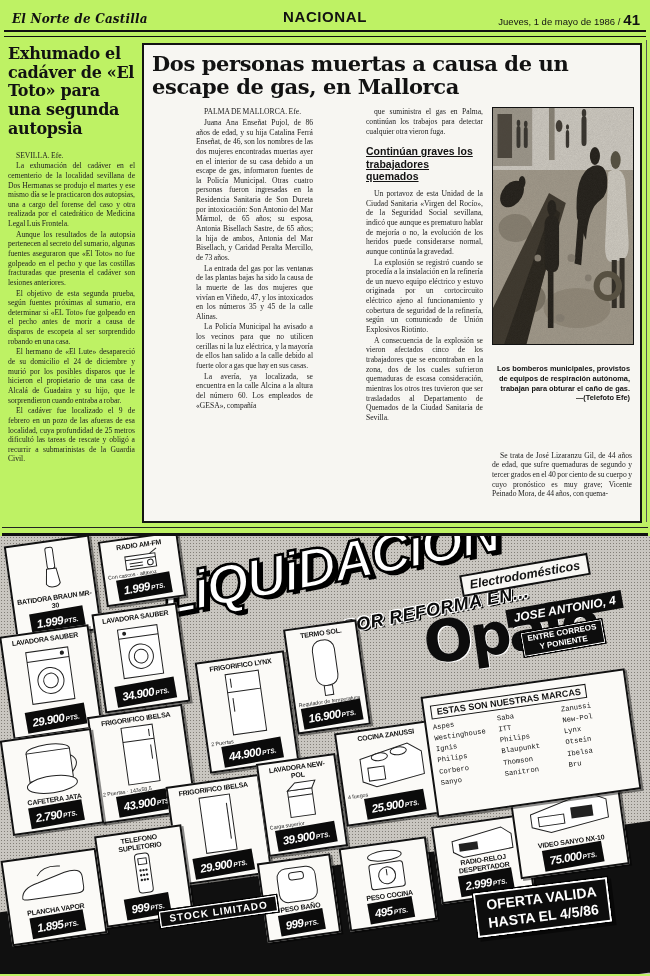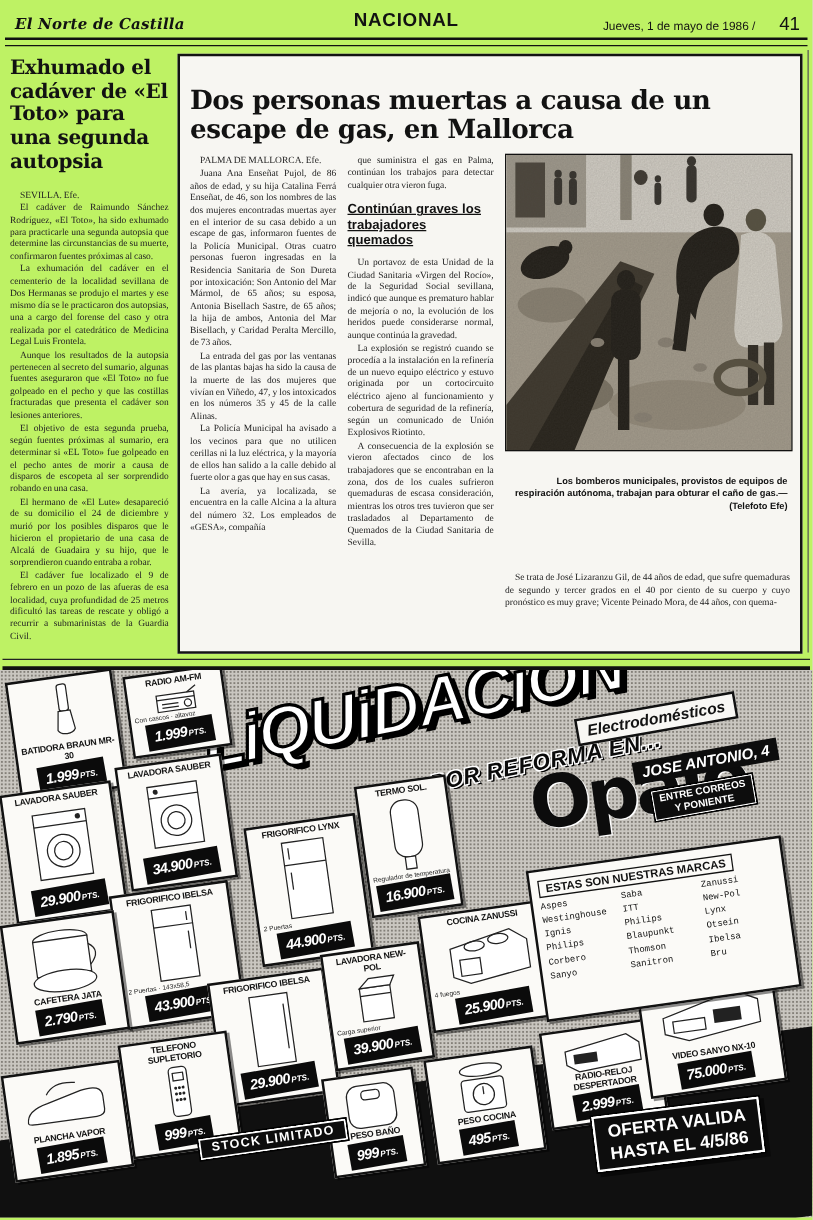--- a/index.html
+++ b/index.html
@@ -5,34 +5,34 @@
   html,body{margin:0;padding:0;background:#dddbd6;}
   .page{position:relative;width:650px;height:976px;background:#bef264;color:#121212;
         font-family:"Liberation Serif",serif;overflow:hidden;margin:0 auto;}
   
   .hdr{position:relative;height:30px;padding:6px 10px 0 10px;box-sizing:border-box;}
   .masthead{position:absolute;left:12px;top:12px;font-family:"DejaVu Serif",serif;
             font-weight:bold;font-style:italic;font-size:12px;letter-spacing:.2px;}
   .section{position:absolute;left:0;right:0;top:8px;text-align:center;
            font-family:"Liberation Sans",sans-serif;font-weight:bold;font-size:15px;letter-spacing:.6px;}
   .datepage{position:absolute;right:10px;top:11px;font-family:"Liberation Sans",sans-serif;font-size:9.5px;}
-  .pageno{font-size:15px;font-weight:normal;margin-left:19px;}
+  .pageno{font-size:15px;font-weight:bold;margin-left:3px;}
   .rule2{height:4px;border-top:2px solid #111;border-bottom:1px solid #111;margin:0 4px;}
   
   .content{display:flex;gap:7px;padding:6px 8px 0 8px;height:486px;box-sizing:border-box;}
   .leftcol{width:127px;flex:none;overflow:hidden;}
   .leftcol h1{font-family:"DejaVu Serif",serif;font-weight:bold;font-size:16px;line-height:1.17;
               margin:2px 0 12px 0;letter-spacing:-.3px;}
   .bodytxt p{font-size:7.6px;line-height:1.27;text-align:justify;margin:0 0 1px 0;
              text-indent:8px;word-spacing:-.4px;font-family:"Liberation Serif",serif;color:#222;}
-  .mainbox{flex:1;border:2px solid #131313;padding:24px 8px;box-sizing:border-box;position:relative;overflow:hidden;background:#f7f6f2;}
+  .mainbox{flex:1;border:2px solid #131313;padding:8px 8px;box-sizing:border-box;position:relative;overflow:hidden;background:#f7f6f2;}
   .mainbox h2{font-family:"DejaVu Serif",serif;font-weight:bold;font-size:21px;line-height:1.08;
               margin:0 0 9px 0;letter-spacing:-.4px;}
   .cols{display:flex;gap:9px;}
-  .c1,.c2{width:117px;flex:none;}
+  .c1,.c2{width:117px;flex:none;margin-left:44px;}
   .c3{flex:1;min-width:0;}
   .subhead{font-family:"Liberation Sans",sans-serif;font-weight:bold;font-size:10.5px;
            line-height:1.2;margin:9px 0 6px 0;text-decoration:underline;}
   .photo{border:1px solid #111;width:100%;height:236px;display:block;background:#b8b4ac;}
   .caption{font-family:"Liberation Sans",sans-serif;font-weight:bold;font-size:7.4px;
            line-height:1.3;text-align:right;margin:19px 2px 7px 2px;}
   .belowcols{display:flex;gap:9px;margin-top:48px;}
   .belowcols>div{flex:1;}
   .rightrule{position:absolute;right:3px;top:40px;height:482px;width:1px;background:#555;}
   
@@ -100,38 +100,37 @@
     </span>
   </div>
   <div class="rule2"></div>
 
   <div class="content">
 
     <div class="leftcol">
       <h1>Exhumado el cadáver de «El Toto» para una segunda autopsia</h1>
       <div class="bodytxt">
         <p>SEVILLA. Efe.</p>
-        <p>El cadáver de Raimundo Sánchez Rodríguez, «El Toto», ha sido exhumado para practicarle una segunda autopsia que determine las circunstancias de su muerte, confirmaron fuentes próximas al caso.</p>
         <p>La exhumación del cadáver en el cementerio de la localidad sevillana de Dos Hermanas se produjo el martes y ese mismo día se le practicaron dos autopsias, una a cargo del forense del caso y otra realizada por el catedrático de Medicina Legal Luis Frontela.</p>
         <p>Aunque los resultados de la autopsia pertenecen al secreto del sumario, algunas fuentes aseguraron que «El Toto» no fue golpeado en el pecho y que las costillas fracturadas que presenta el cadáver son lesiones anteriores.</p>
         <p>El objetivo de esta segunda prueba, según fuentes próximas al sumario, era determinar si «EL Toto» fue golpeado en el pecho antes de morir a causa de disparos de escopeta al ser sorprendido robando en una casa.</p>
         <p>El hermano de «El Lute» desapareció de su domicilio el 24 de diciembre y murió por los posibles disparos que le hicieron el propietario de una casa de Alcalá de Guadaira y su hijo, que le sorprendieron cuando entraba a robar.</p>
         <p>El cadáver fue localizado el 9 de febrero en un pozo de las afueras de esa localidad, cuya profundidad de 25 metros dificultó las tareas de rescate y obligó a recurrir a submarinistas de la Guardia Civil.</p>
       </div>
     </div>
 
     <div class="mainbox">
       <h2>Dos personas muertas a causa de un escape de gas, en Mallorca</h2>
       <div class="cols">
         <div class="c1 bodytxt">
           <p>PALMA DE MALLORCA. Efe.</p>
           <p>Juana Ana Enseñat Pujol, de 86 años de edad, y su hija Catalina Ferrá Enseñat, de 46, son los nombres de las dos mujeres encontradas muertas ayer en el interior de su casa debido a un escape de gas, informaron fuentes de la Policía Municipal. Otras cuatro personas fueron ingresadas en la Residencia Sanitaria de Son Dureta por intoxicación: Son Antonio del Mar Mármol, de 65 años; su esposa, Antonia Bisellach Sastre, de 65 años; la hija de ambos, Antonia del Mar Bisellach, y Caridad Peralta Mercillo, de 73 años.</p>
           <p>La entrada del gas por las ventanas de las plantas bajas ha sido la causa de la muerte de las dos mujeres que vivían en Viñedo, 47, y los intoxicados en los números 35 y 45 de la calle Alinas.</p>
           <p>La Policía Municipal ha avisado a los vecinos para que no utilicen cerillas ni la luz eléctrica, y la mayoría de ellos han salido a la calle debido al fuerte olor a gas que hay en sus casas.</p>
-          <p>La avería, ya localizada, se encuentra en la calle Alcina a la altura del número 32. Los empleados de «GESA», compañía</p>
+          <p>La avería, ya localizada, se encuentra en la calle Alcina a la altura del número 60. Los empleados de «GESA», compañía</p>
         </div>
         <div class="c2 bodytxt">
           <p>que suministra el gas en Palma, continúan los trabajos para detectar cualquier otra vieron fuga.</p>
           <div class="subhead">Continúan graves los trabajadores quemados</div>
           <p>Un portavoz de esta Unidad de la Ciudad Sanitaria «Virgen del Rocío», de la Seguridad Social sevillana, indicó que aunque es prematuro hablar de mejoría o no, la evolución de los heridos puede considerarse normal, aunque continúa la gravedad.</p>
           <p>La explosión se registró cuando se procedía a la instalación en la refinería de un nuevo equipo eléctrico y estuvo originada por un cortocircuito eléctrico ajeno al funcionamiento y cobertura de seguridad de la refinería, según un comunicado de Unión Explosivos Riotinto.</p>
           <p>A consecuencia de la explosión se vieron afectados cinco de los trabajadores que se encontraban en la zona, dos de los cuales sufrieron quemaduras de escasa consideración, mientras los otros tres tuvieron que ser trasladados al Departamento de Quemados de la Ciudad Sanitaria de Sevilla.</p>
         </div>
         <div class="c3">
 

